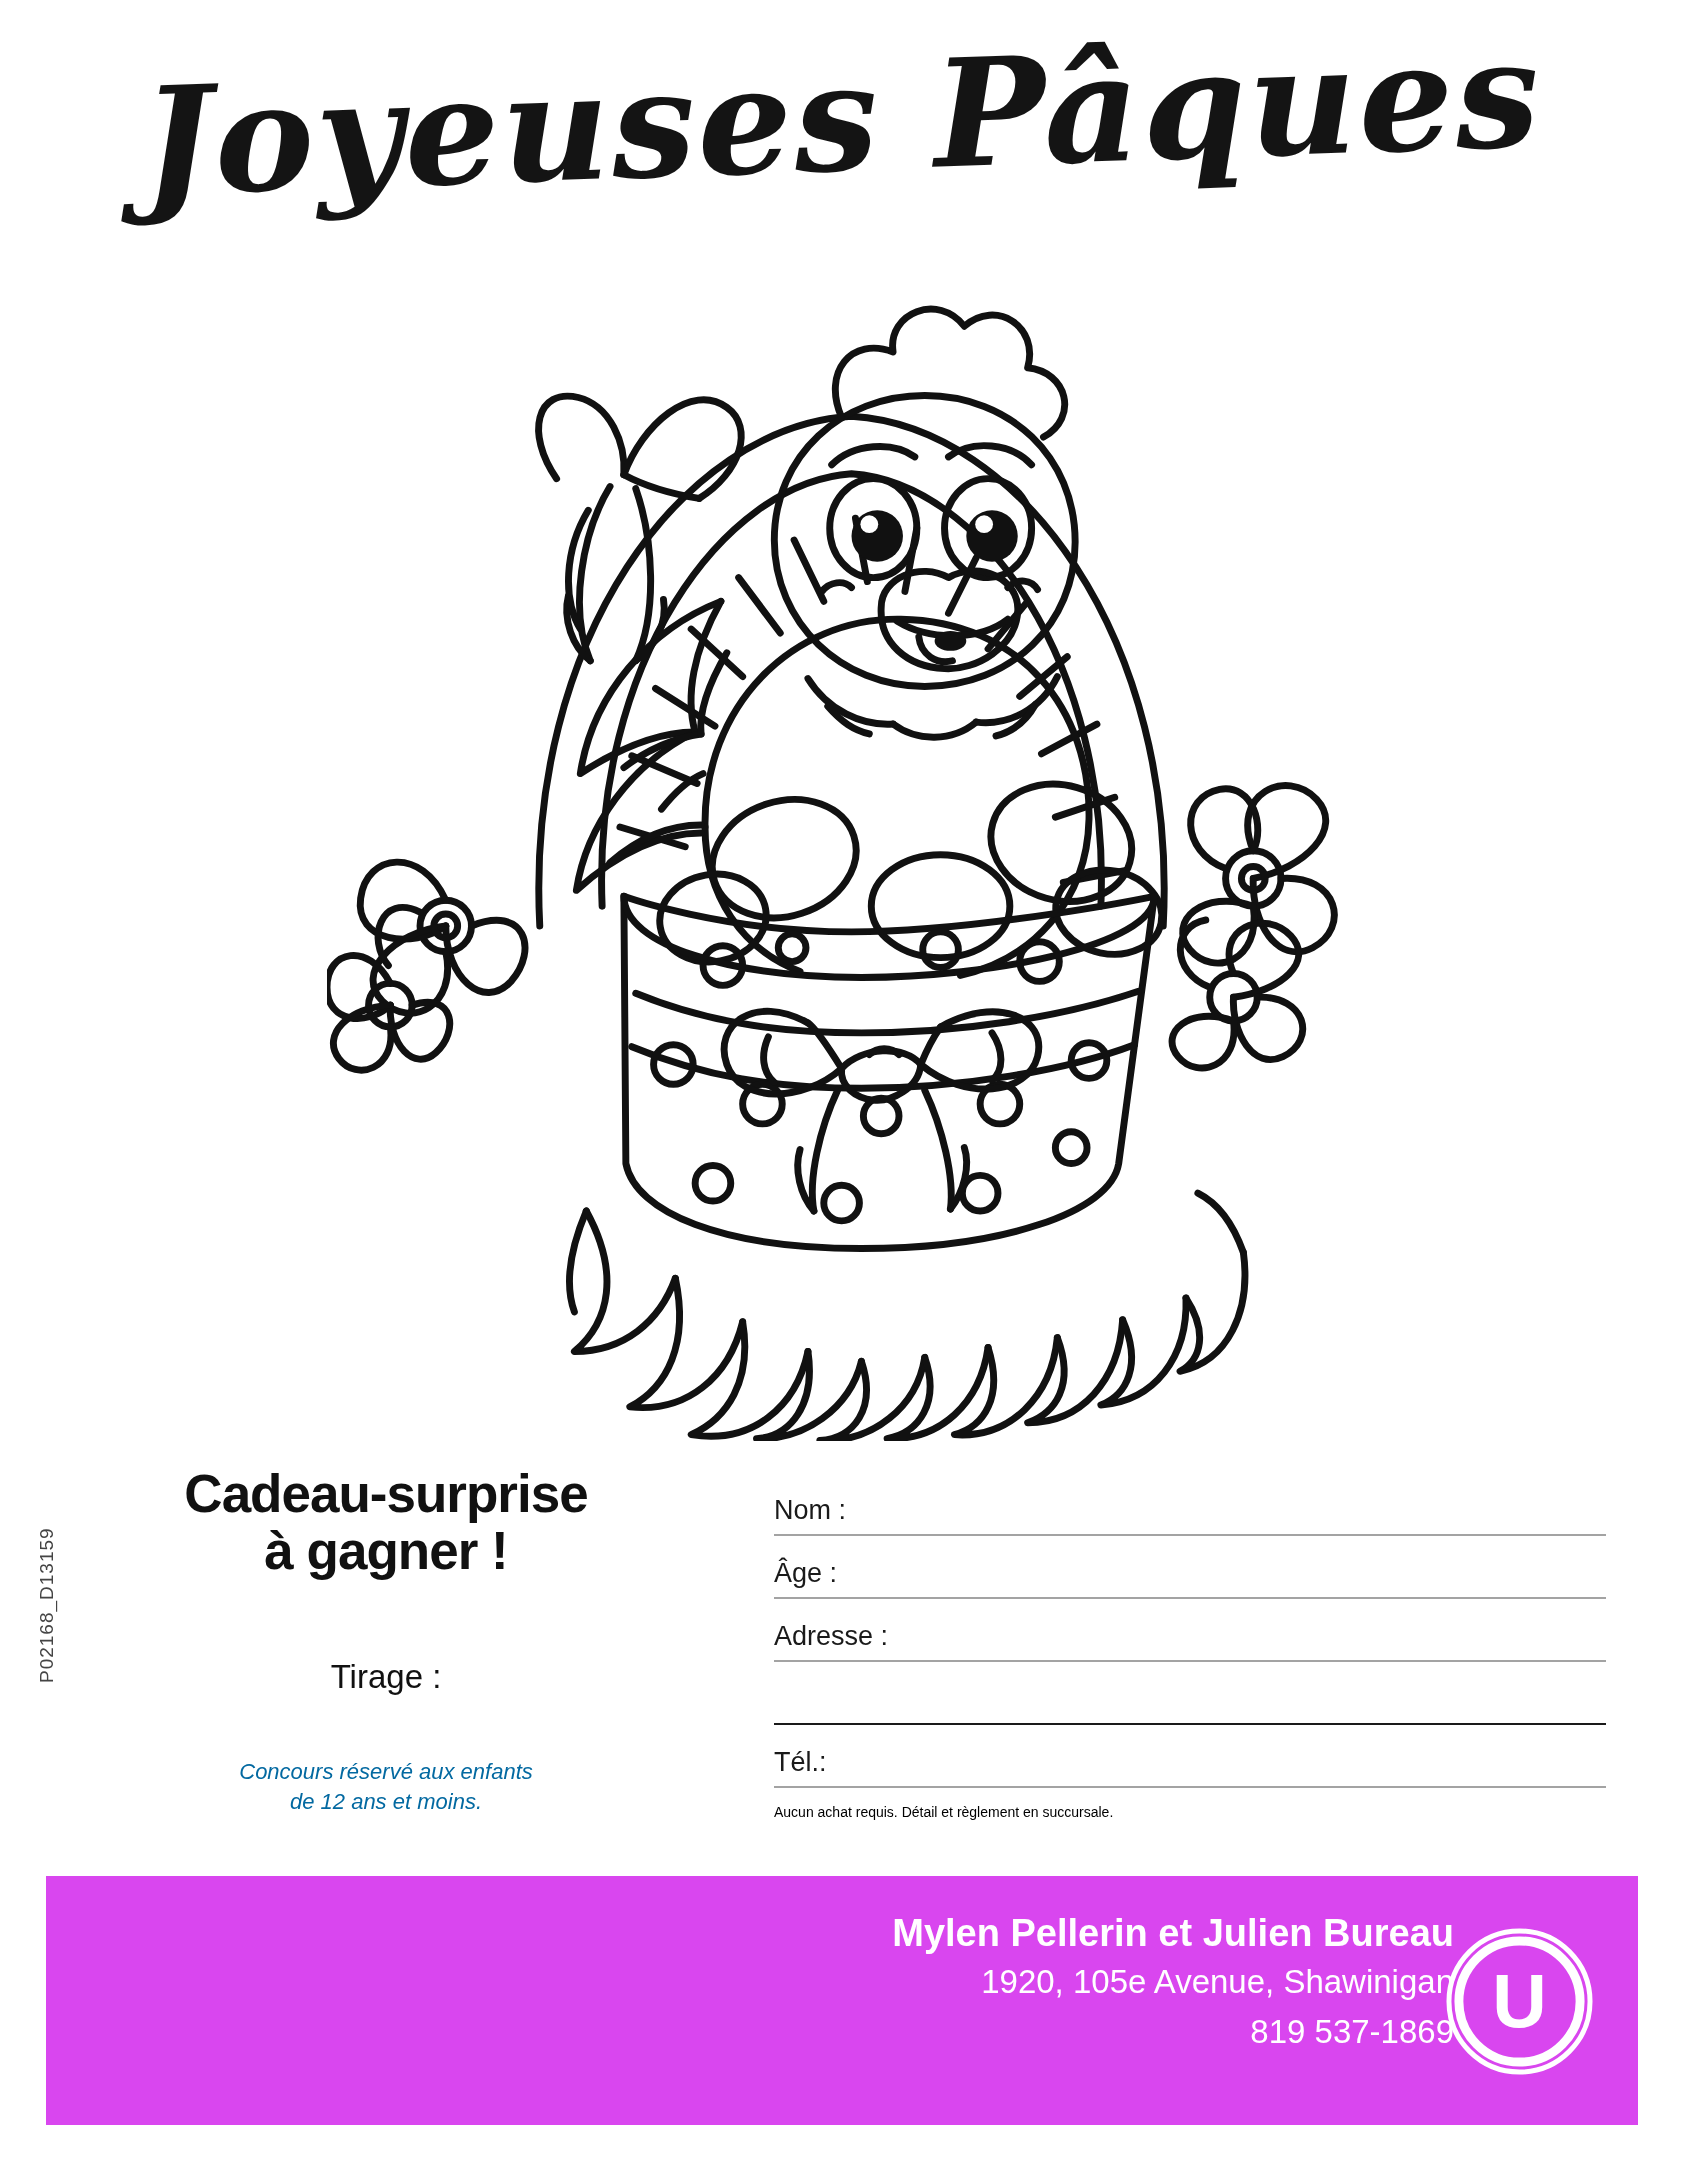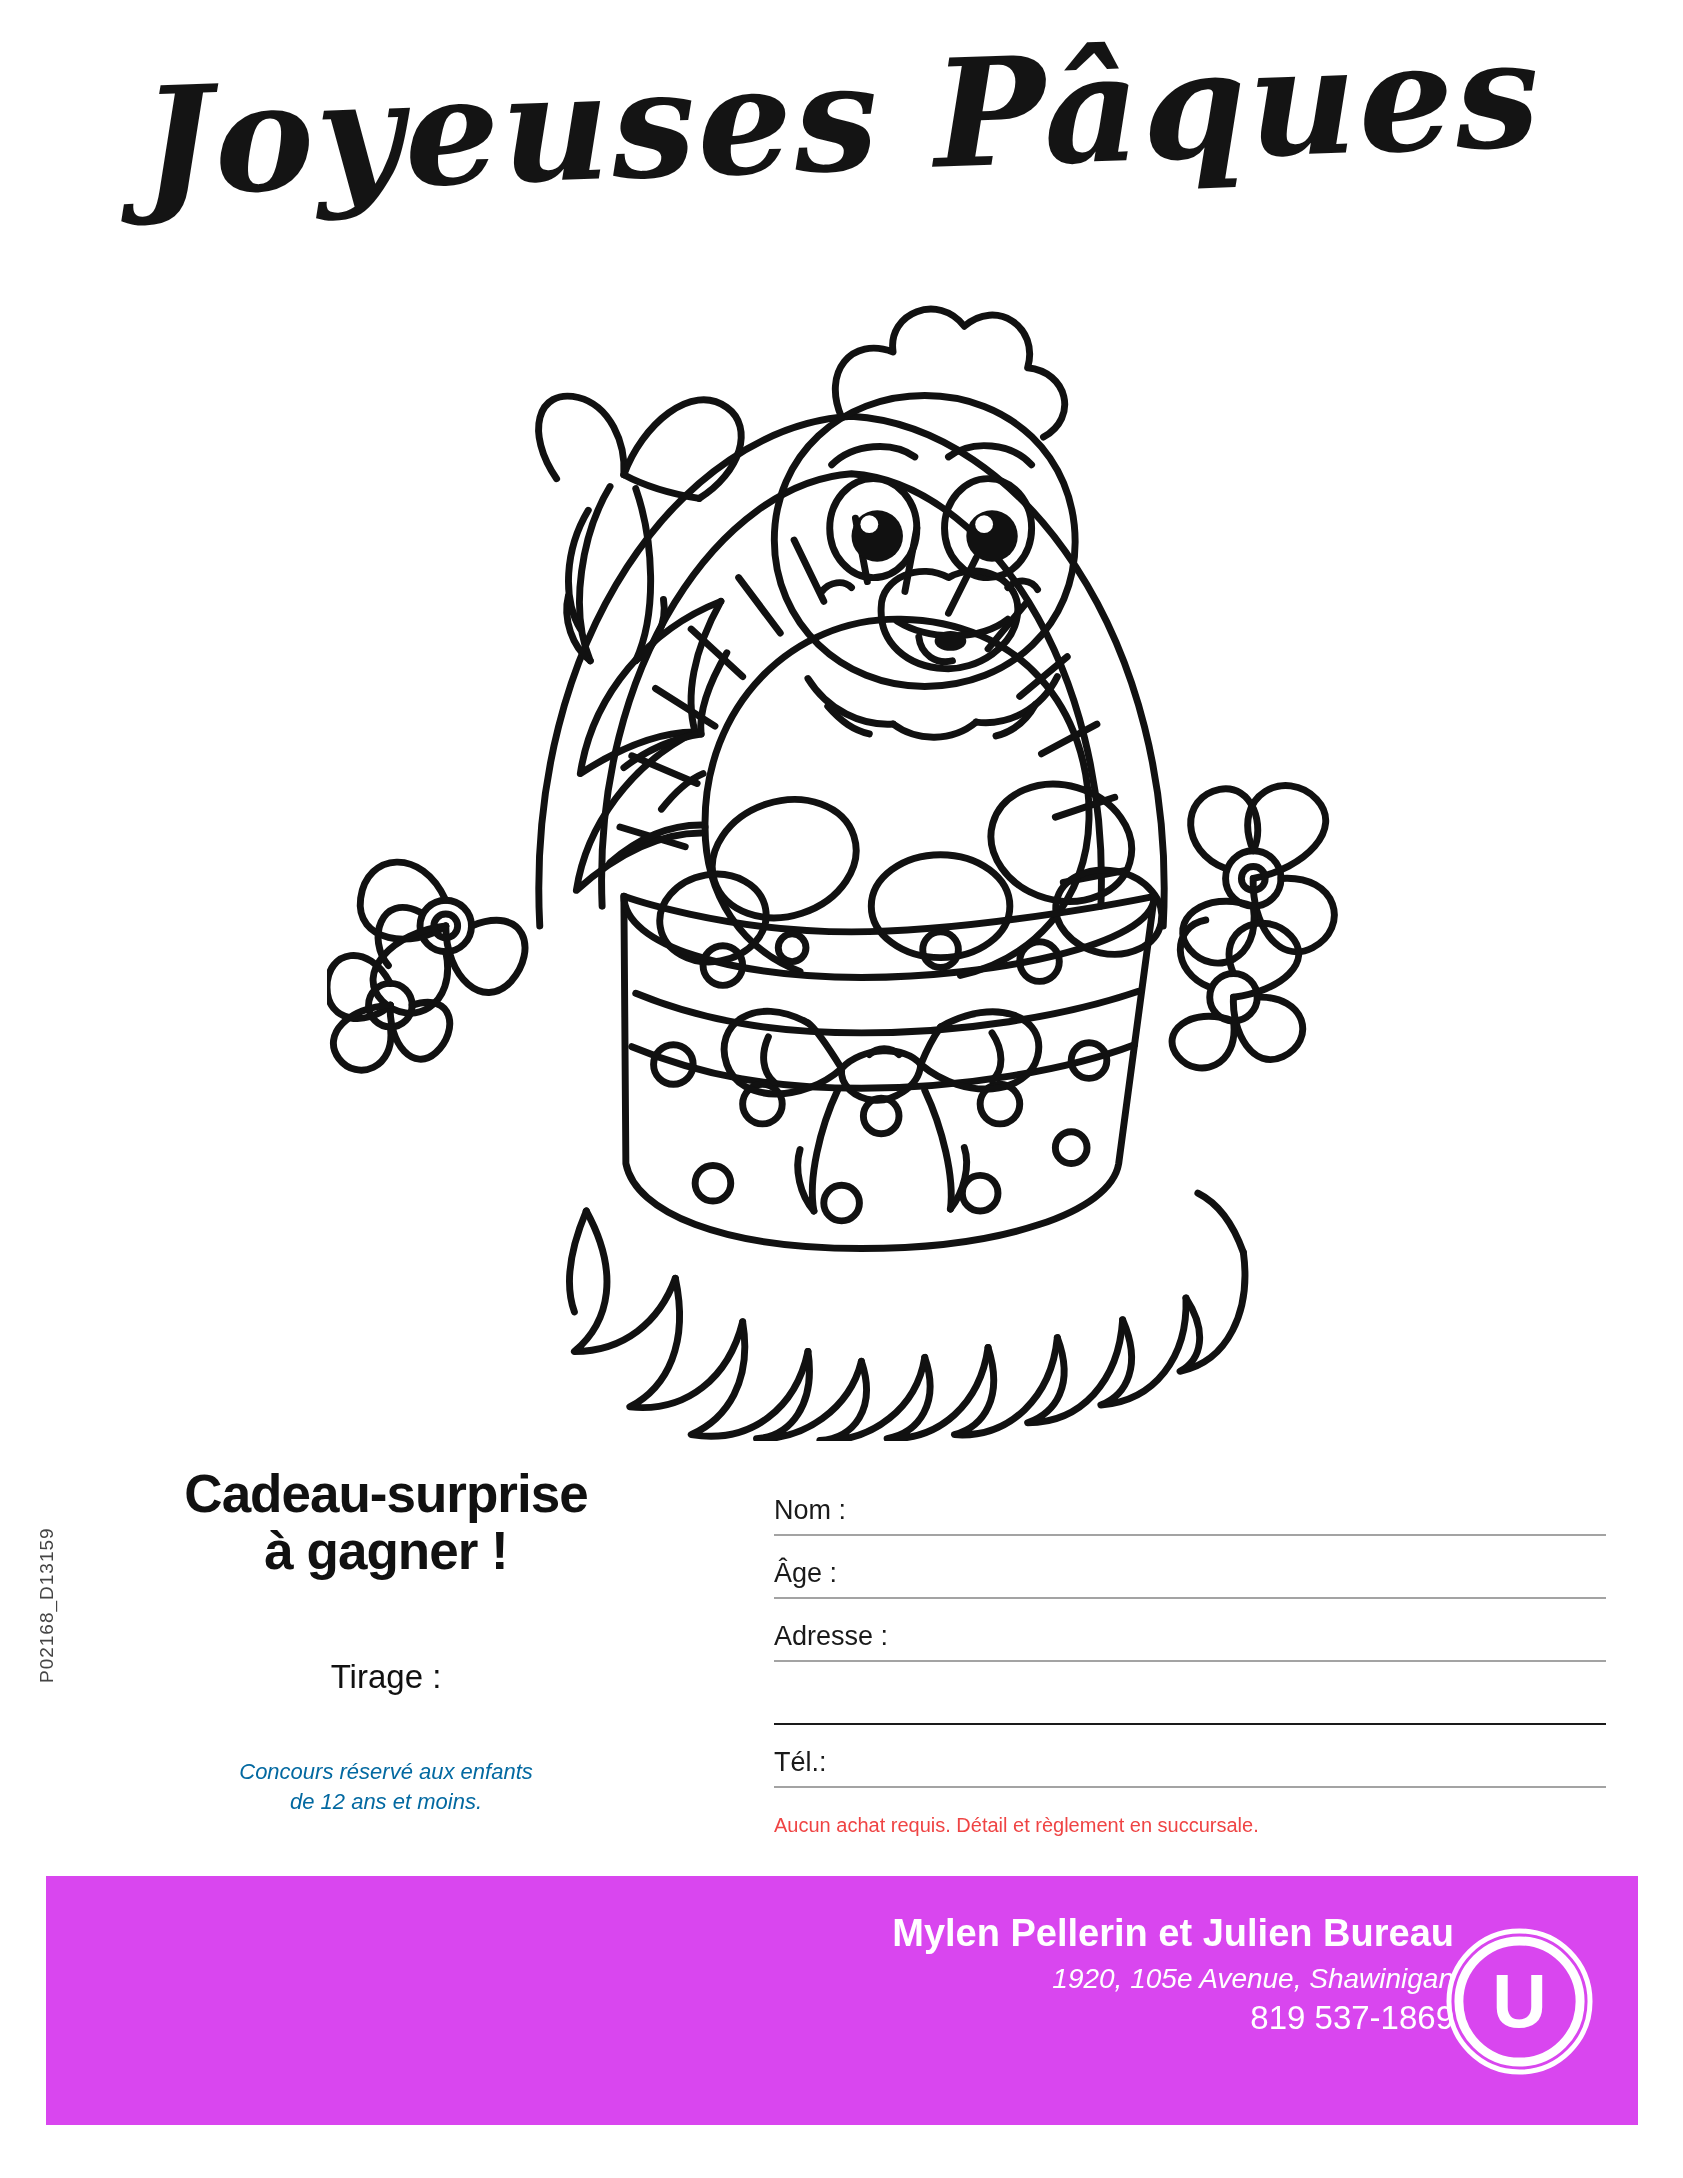--- a/index.html
+++ b/index.html
@@ -86,23 +86,23 @@
   }
   .field .lbl {
     position: absolute;
     left: 0;
     bottom: 8px;
     font-size: 27px;
     color: #1a1a1a;
   }
   .field.blank { border-bottom: 2px solid #1a1a1a; }
   .legal {
-    margin-top: 26px;
-    font-size: 20px;
-    color: #ef4444;
+    margin-top: 16px;
+    font-size: 14px;
+    color: #000000;
   }
 
   
   .vcode {
     position: absolute;
     left: 36px;
     top: 1683px;
     font-size: 19px;
     letter-spacing: 1px;
     color: #444;
@@ -126,21 +126,21 @@
     right: 184px;
     top: 36px;
     text-align: right;
   }
   .footer-name {
     font-weight: 700;
     font-size: 38px;
     letter-spacing: 0px;
     margin-bottom: 8px;
   }
-  .footer-addr { font-size: 28px; margin-bottom: 4px; font-style: italic; }
+  .footer-addr { font-size: 33px; margin-bottom: 12px; }
   .footer-phone { font-size: 33px; text-align: right; }
 
   .logo {
     position: absolute;
     right: 44px;
     top: 51px;
     width: 149px;
     height: 149px;
   }
   .logo svg { display:block; width:100%; height:100%; }

